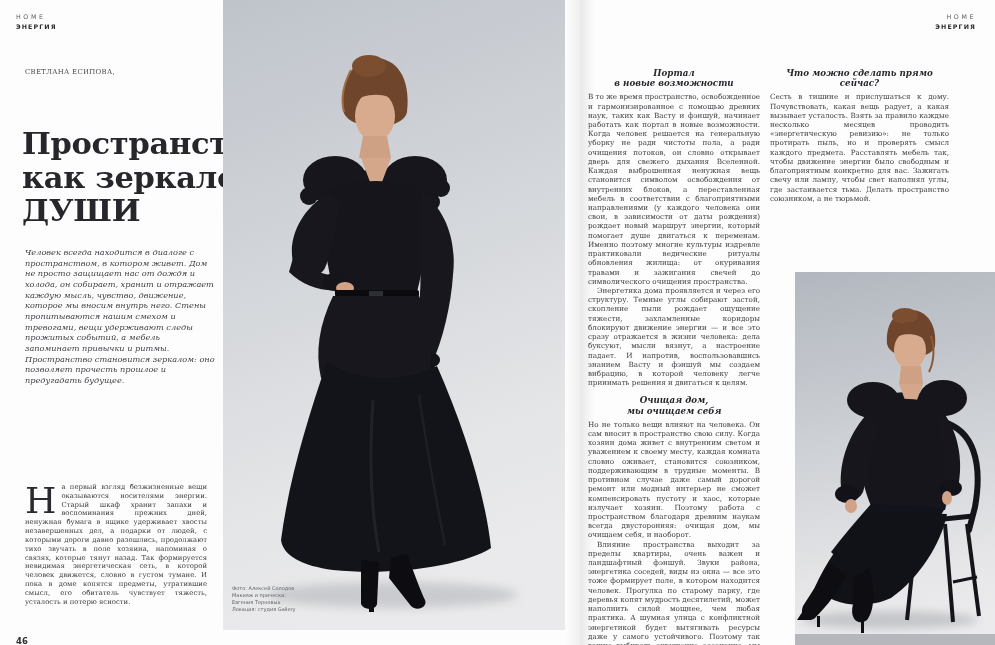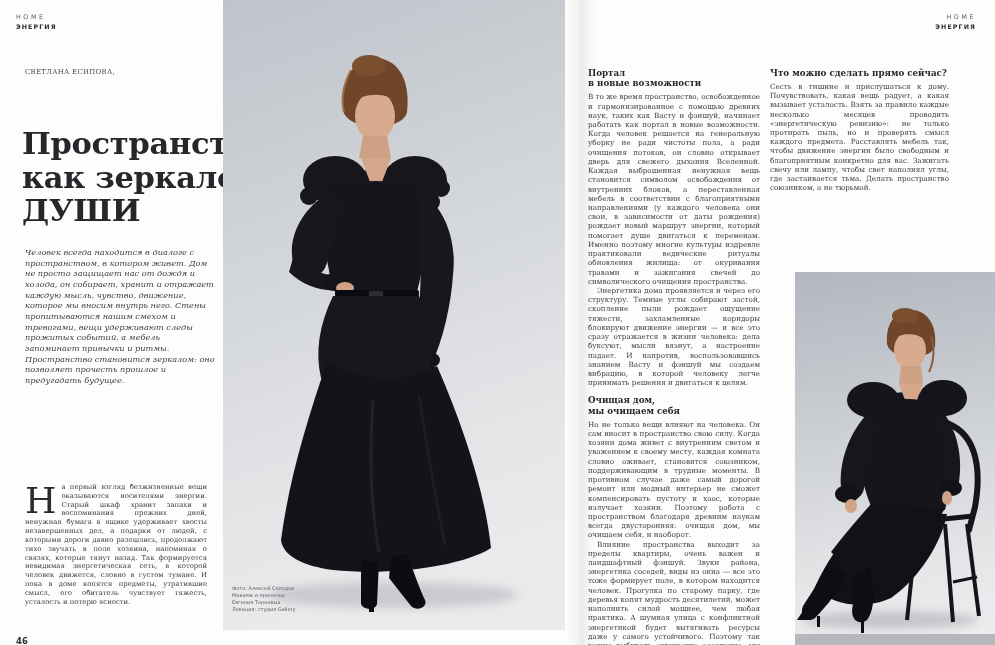--- a/index.html
+++ b/index.html
@@ -30,21 +30,21 @@
   .photo { position:absolute; overflow:hidden; }
   #photo-left  { left:223px; top:0;     width:342px; height:630px; }
   #photo-right { left:795px; top:272px; width:200px; height:373px; }
   .photo svg { display:block; width:100%; height:100%; }
 
   #photo-credit { position:absolute; left:9px; bottom:17px; font-family:"DejaVu Sans", sans-serif; font-size:5px; line-height:1.38; color:#5f6267; white-space:pre-line; z-index:3; }
 
   .col { position:absolute; top:68px; font-size:7.2px; line-height:1.28; color:#3c3c41; text-align:justify; }
   #col-1 { left:588px; width:172px; }
   #col-2 { left:770px; width:179px; }
-  .col-heading { font-weight:bold; font-size:8.7px; line-height:1.2; color:#26262b; text-align:left; white-space:pre-line; margin-bottom:3.5px; }
+  .col-heading { font-weight:bold; font-size:8.7px; line-height:1.2; color:#26262b; text-align:center; white-space:pre-line; margin-bottom:3.5px;font-style:italic; }
   .col-heading.sub { margin-top:8px; }
   .col p { margin:0; }
   .col p + p { text-indent:9px; }
 
   .gutter-shadow { position:absolute; left:565px; top:0; width:30px; height:645px; pointer-events:none;
     background:linear-gradient(90deg, rgba(20,20,25,0) 0%, rgba(20,20,25,.045) 40%, rgba(20,20,25,.08) 55%, rgba(20,20,25,0) 100%); }
 </style>
 </head>
 <body>
 

